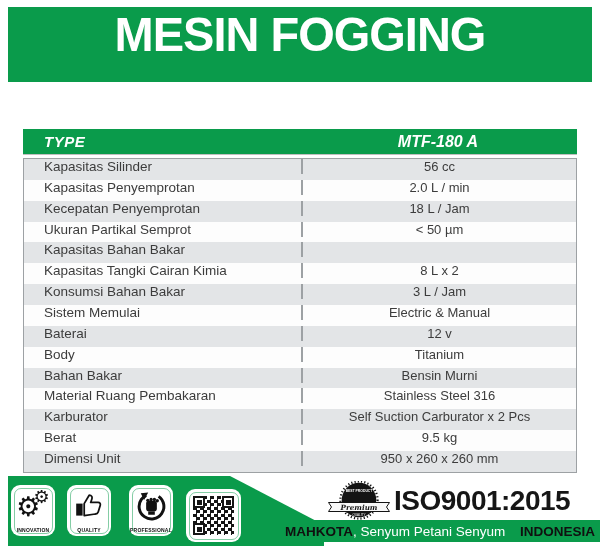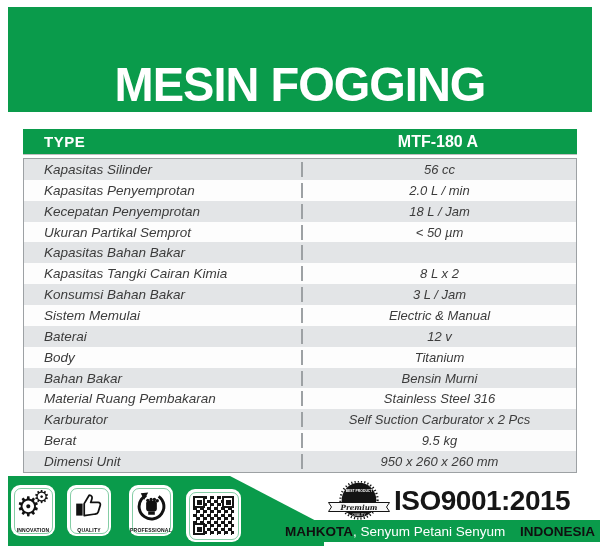--- a/index.html
+++ b/index.html
@@ -1,37 +1,37 @@
 <!DOCTYPE html>
 <html style="--green: #0a9b4b; --row-gray: #e3e5e7; --ink: #3c3c3c;"><head>
 <meta charset="utf-8">
 <style>
   :root{ --green:#0a9b4b; --row-gray:#e3e5e7; --ink:#3c3c3c; --border:#9da1a4; }
   html,body{ margin:0; padding:0; }
   body{ font-family:"Liberation Sans",sans-serif; }
   .page{ position:relative; width:600px; height:546px; background:#ffffff; overflow:hidden; }
 
   
-  .title-band{ position:absolute; left:8px; top:7px; width:584px; height:105px;
-    background:var(--green); display:flex; align-items:flex-end; justify-content:center; }
+  .title-band{ position:absolute; left:8px; top:7px; width:584px; height:75px;
+    background:var(--green); display:flex; align-items:flex-start; justify-content:center; }
   .title-band h1{ margin:0; color:#fff; font-size:47px; font-weight:bold;
     letter-spacing:-1px; transform:scaleY(1.03); white-space:nowrap; }
 
   
   .table-header{ position:absolute; left:23px; top:129px; width:554px; height:25px;
-    background:var(--green); box-shadow:0 1px 0 rgba(0,0,0,.25); }
+    background:var(--green); box-shadow:0 1px 0 rgba(0,0,0,.25);font-style:italic; }
   .type-label{ position:absolute; left:21px; top:4px; color:#fff; font-size:15px;
     font-weight:bold; letter-spacing:.5px; }
   .model-label{ position:absolute; left:279px; width:272px; top:4px; text-align:center;
     color:#ffffff; font-size:16px; font-weight:bold; }
 
   .table-body{ position:absolute; left:23px; top:158px; width:554px; height:315px;
     border:1px solid var(--border); box-sizing:border-box; display:flex; flex-direction:column;
     background:#fff; }
-  .spec-row{ flex:1; display:flex; align-items:center; font-size:13.5px; color:var(--ink);font-style:italic; }
+  .spec-row{ flex:1; display:flex; align-items:flex-start; font-size:13.5px; color:var(--ink); }
   .spec-row:nth-child(odd){ background:var(--row-gray); }
   .spec-row:nth-child(even){ background:#fdfdfd; }
   .cell-label{ width:279px; box-sizing:border-box; padding-left:20px;
     border-right:2px solid var(--border); display:flex; align-items:center; }
   .cell-value{ flex:1; display:flex; align-items:center; justify-content:center; font-size:13px; }
 
   
   .footer-shape{ position:absolute; left:8px; top:476px; width:316px; height:70px;
     background:var(--green);
     clip-path:polygon(0 0, 222px 0, 316px 49px, 316px 70px, 0 70px); }

